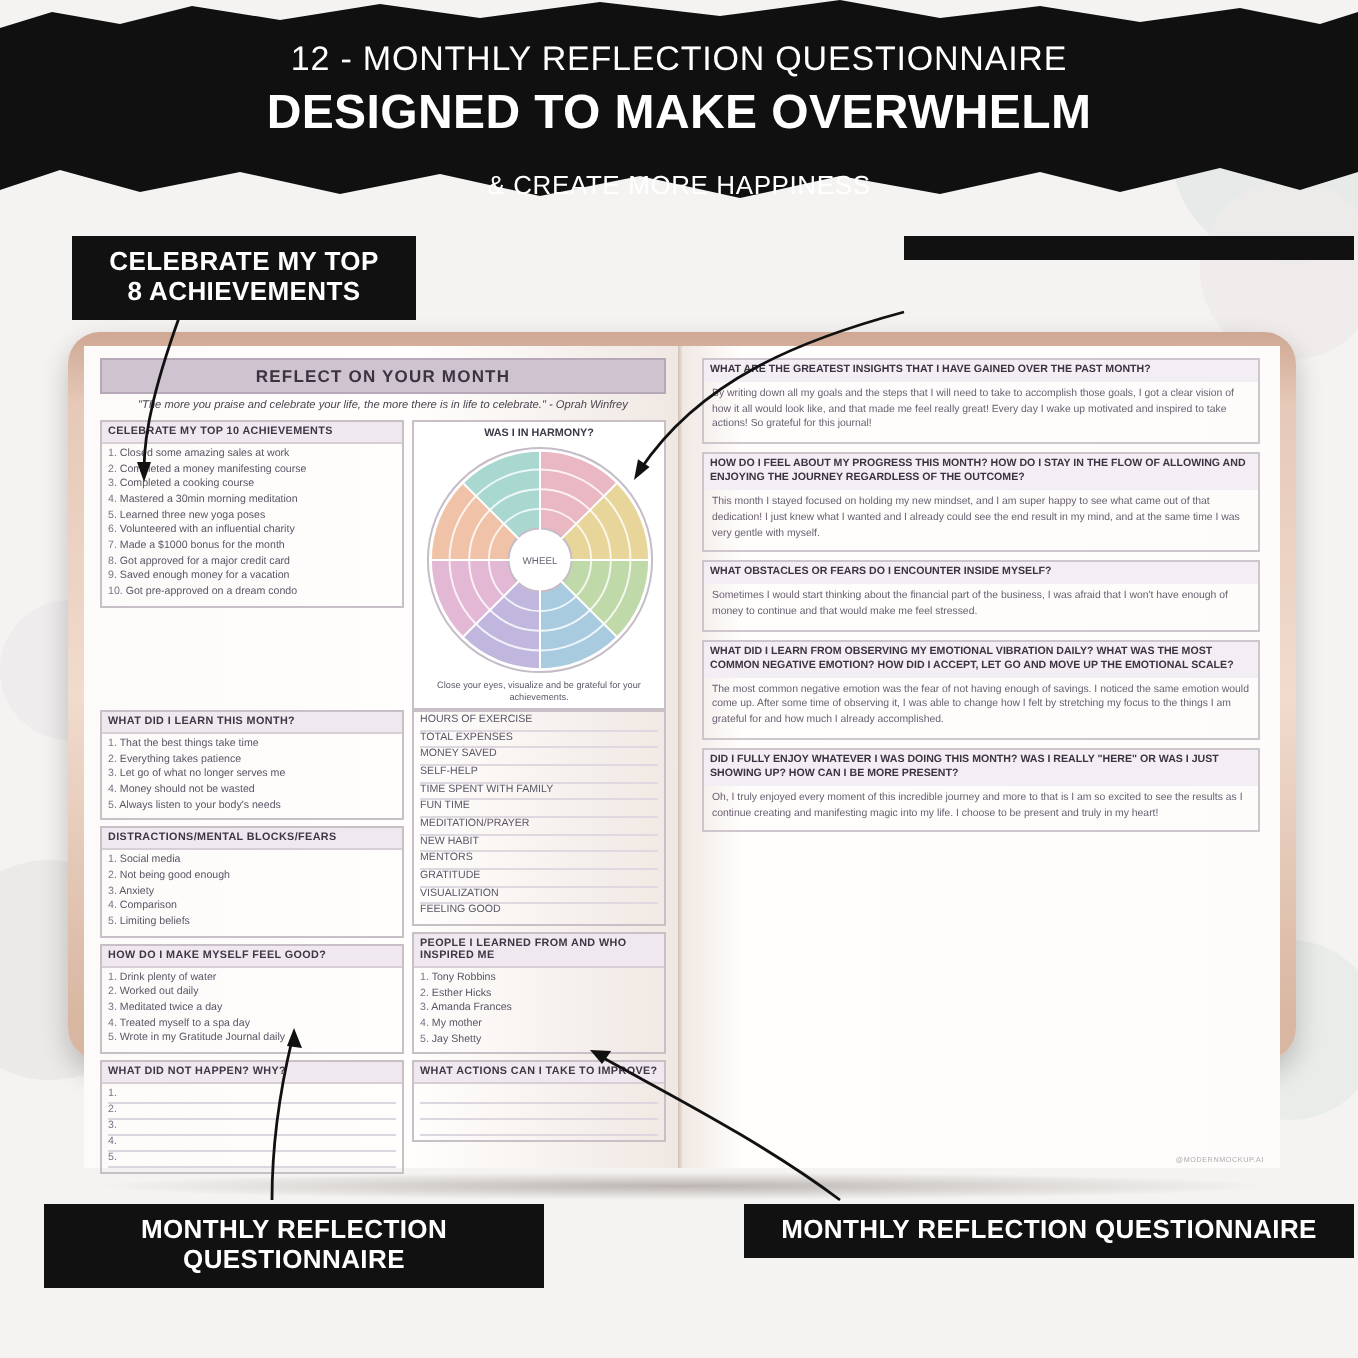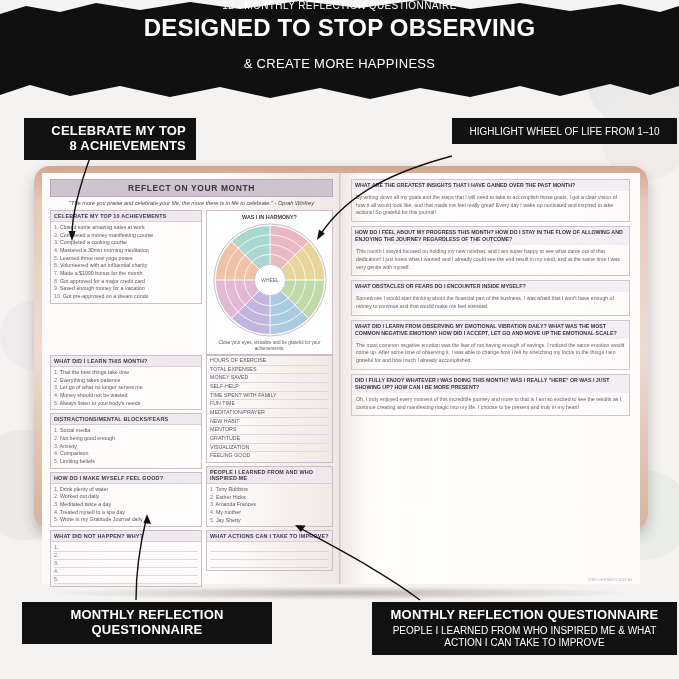--- a/index.html
+++ b/index.html
@@ -10,37 +10,37 @@
     overflow:hidden;
     position:relative;
   }
   
   .brush{
     position:absolute;left:0;top:0;width:679px;height:105px;
     background:#101010;
     clip-path:polygon(0 14px,26px 6px,60px 12px,96px 3px,140px 10px,190px 2px,240px 9px,300px 1px,360px 8px,420px 0px,470px 9px,520px 3px,570px 11px,620px 4px,660px 12px,679px 6px,679px 86px,650px 95px,610px 84px,560px 96px,520px 86px,470px 97px,420px 88px,370px 99px,320px 88px,270px 98px,220px 87px,170px 97px,120px 86px,70px 96px,30px 85px,0 95px);
   }
   .hdr{position:absolute;left:0;top:0;width:679px;text-align:center;color:#fff;z-index:5;}
-  .hdr .l1{font-size:10px;letter-spacing:.4px;font-weight:400;}
+  .hdr .l1{font-size:17px;letter-spacing:.4px;margin-top:20px;font-weight:400;}
   .hdr .l2{font-size:24px;font-weight:700;letter-spacing:.2px;margin-top:3px;}
   .hdr .l3{font-size:13px;margin-top:14px;font-weight:400;letter-spacing:.3px;}
 
   
   .blob{position:absolute;border-radius:50%;background:#e7e4e7;opacity:.75;}
   .b1{width:120px;height:110px;left:586px;top:22px;background:#e3e7e6;}
   .b2{width:90px;height:90px;left:600px;top:90px;background:#efeaea;}
   .b3{width:70px;height:70px;left:0px;top:300px;background:#eceaea;}
   .b4{width:110px;height:110px;left:-30px;top:430px;background:#e9e7e6;}
   .b5{width:90px;height:90px;left:600px;top:470px;background:#e7e9e7;}
 
   
   .callout{position:absolute;background:#111;color:#fff;padding:6px 10px;z-index:6;}
   .callout .t1{font-size:13px;font-weight:700;letter-spacing:.2px;line-height:1.15;}
   .callout .t2{font-size:10px;font-weight:400;line-height:1.2;margin-top:2px;}
-  .c-tl{left:24px;top:118px;width:152px;text-align:right;}
+  .c-tl{left:36px;top:118px;width:152px;text-align:center;}
   .c-tr{left:452px;top:118px;width:205px;text-align:center;}
   .c-bl{left:22px;top:602px;width:230px;text-align:center;}
   .c-br{left:372px;top:602px;width:285px;text-align:center;}
 
   
   .arrowsvg{position:absolute;left:0;top:0;width:679px;height:679px;z-index:7;pointer-events:none;}
 
   
   .book{
     position:absolute;left:34px;top:166px;width:614px;height:364px;
@@ -97,37 +97,35 @@
 
 <div class="blob b1"></div>
 <div class="blob b2"></div>
 <div class="blob b3"></div>
 <div class="blob b4"></div>
 <div class="blob b5"></div>
 
 <div class="brush"></div>
 <div class="hdr">
   <div class="l1">12 - MONTHLY REFLECTION QUESTIONNAIRE</div>
-  <div class="l2">DESIGNED TO STOP OBSERVING</div>
+  <div class="l2">DESIGNED TO MAKE OVERWHELM</div>
   <div class="l3">&amp; CREATE MORE HAPPINESS</div>
 </div>
 
 <div class="callout c-tl">
   <div class="t1">CELEBRATE MY TOP</div>
   <div class="t1">8 ACHIEVEMENTS</div>
 </div>
 <div class="callout c-tr">
-  <div class="t2">HIGHLIGHT WHEEL OF LIFE FROM 1–10</div>
 </div>
 <div class="callout c-bl">
   <div class="t1">MONTHLY REFLECTION QUESTIONNAIRE</div>
 </div>
 <div class="callout c-br">
   <div class="t1">MONTHLY REFLECTION QUESTIONNAIRE</div>
-  <div class="t2">PEOPLE I LEARNED FROM WHO INSPIRED ME &amp; WHAT ACTION I CAN TAKE TO IMPROVE</div>
 </div>
 
 <svg class="arrowsvg">
   <path d="M92 152 C78 190, 72 215, 72 235" stroke="#111" stroke-width="1.4" fill="none"></path>
   <polygon points="72,241 68.5,231 75.5,231" fill="#111"></polygon>
   <path d="M452 156 C400 170, 350 190, 320 235" stroke="#111" stroke-width="1.4" fill="none"></path>
   <polygon points="317,240 319,229.6 324.8,233.5" fill="#111"></polygon>
   <path d="M136 600 C136 570, 140 545, 146 520" stroke="#111" stroke-width="1.4" fill="none"></path>
   <polygon points="147,514 151,524 143.5,523" fill="#111"></polygon>
   <path d="M420 600 C380 570, 330 545, 300 528" stroke="#111" stroke-width="1.4" fill="none"></path>

